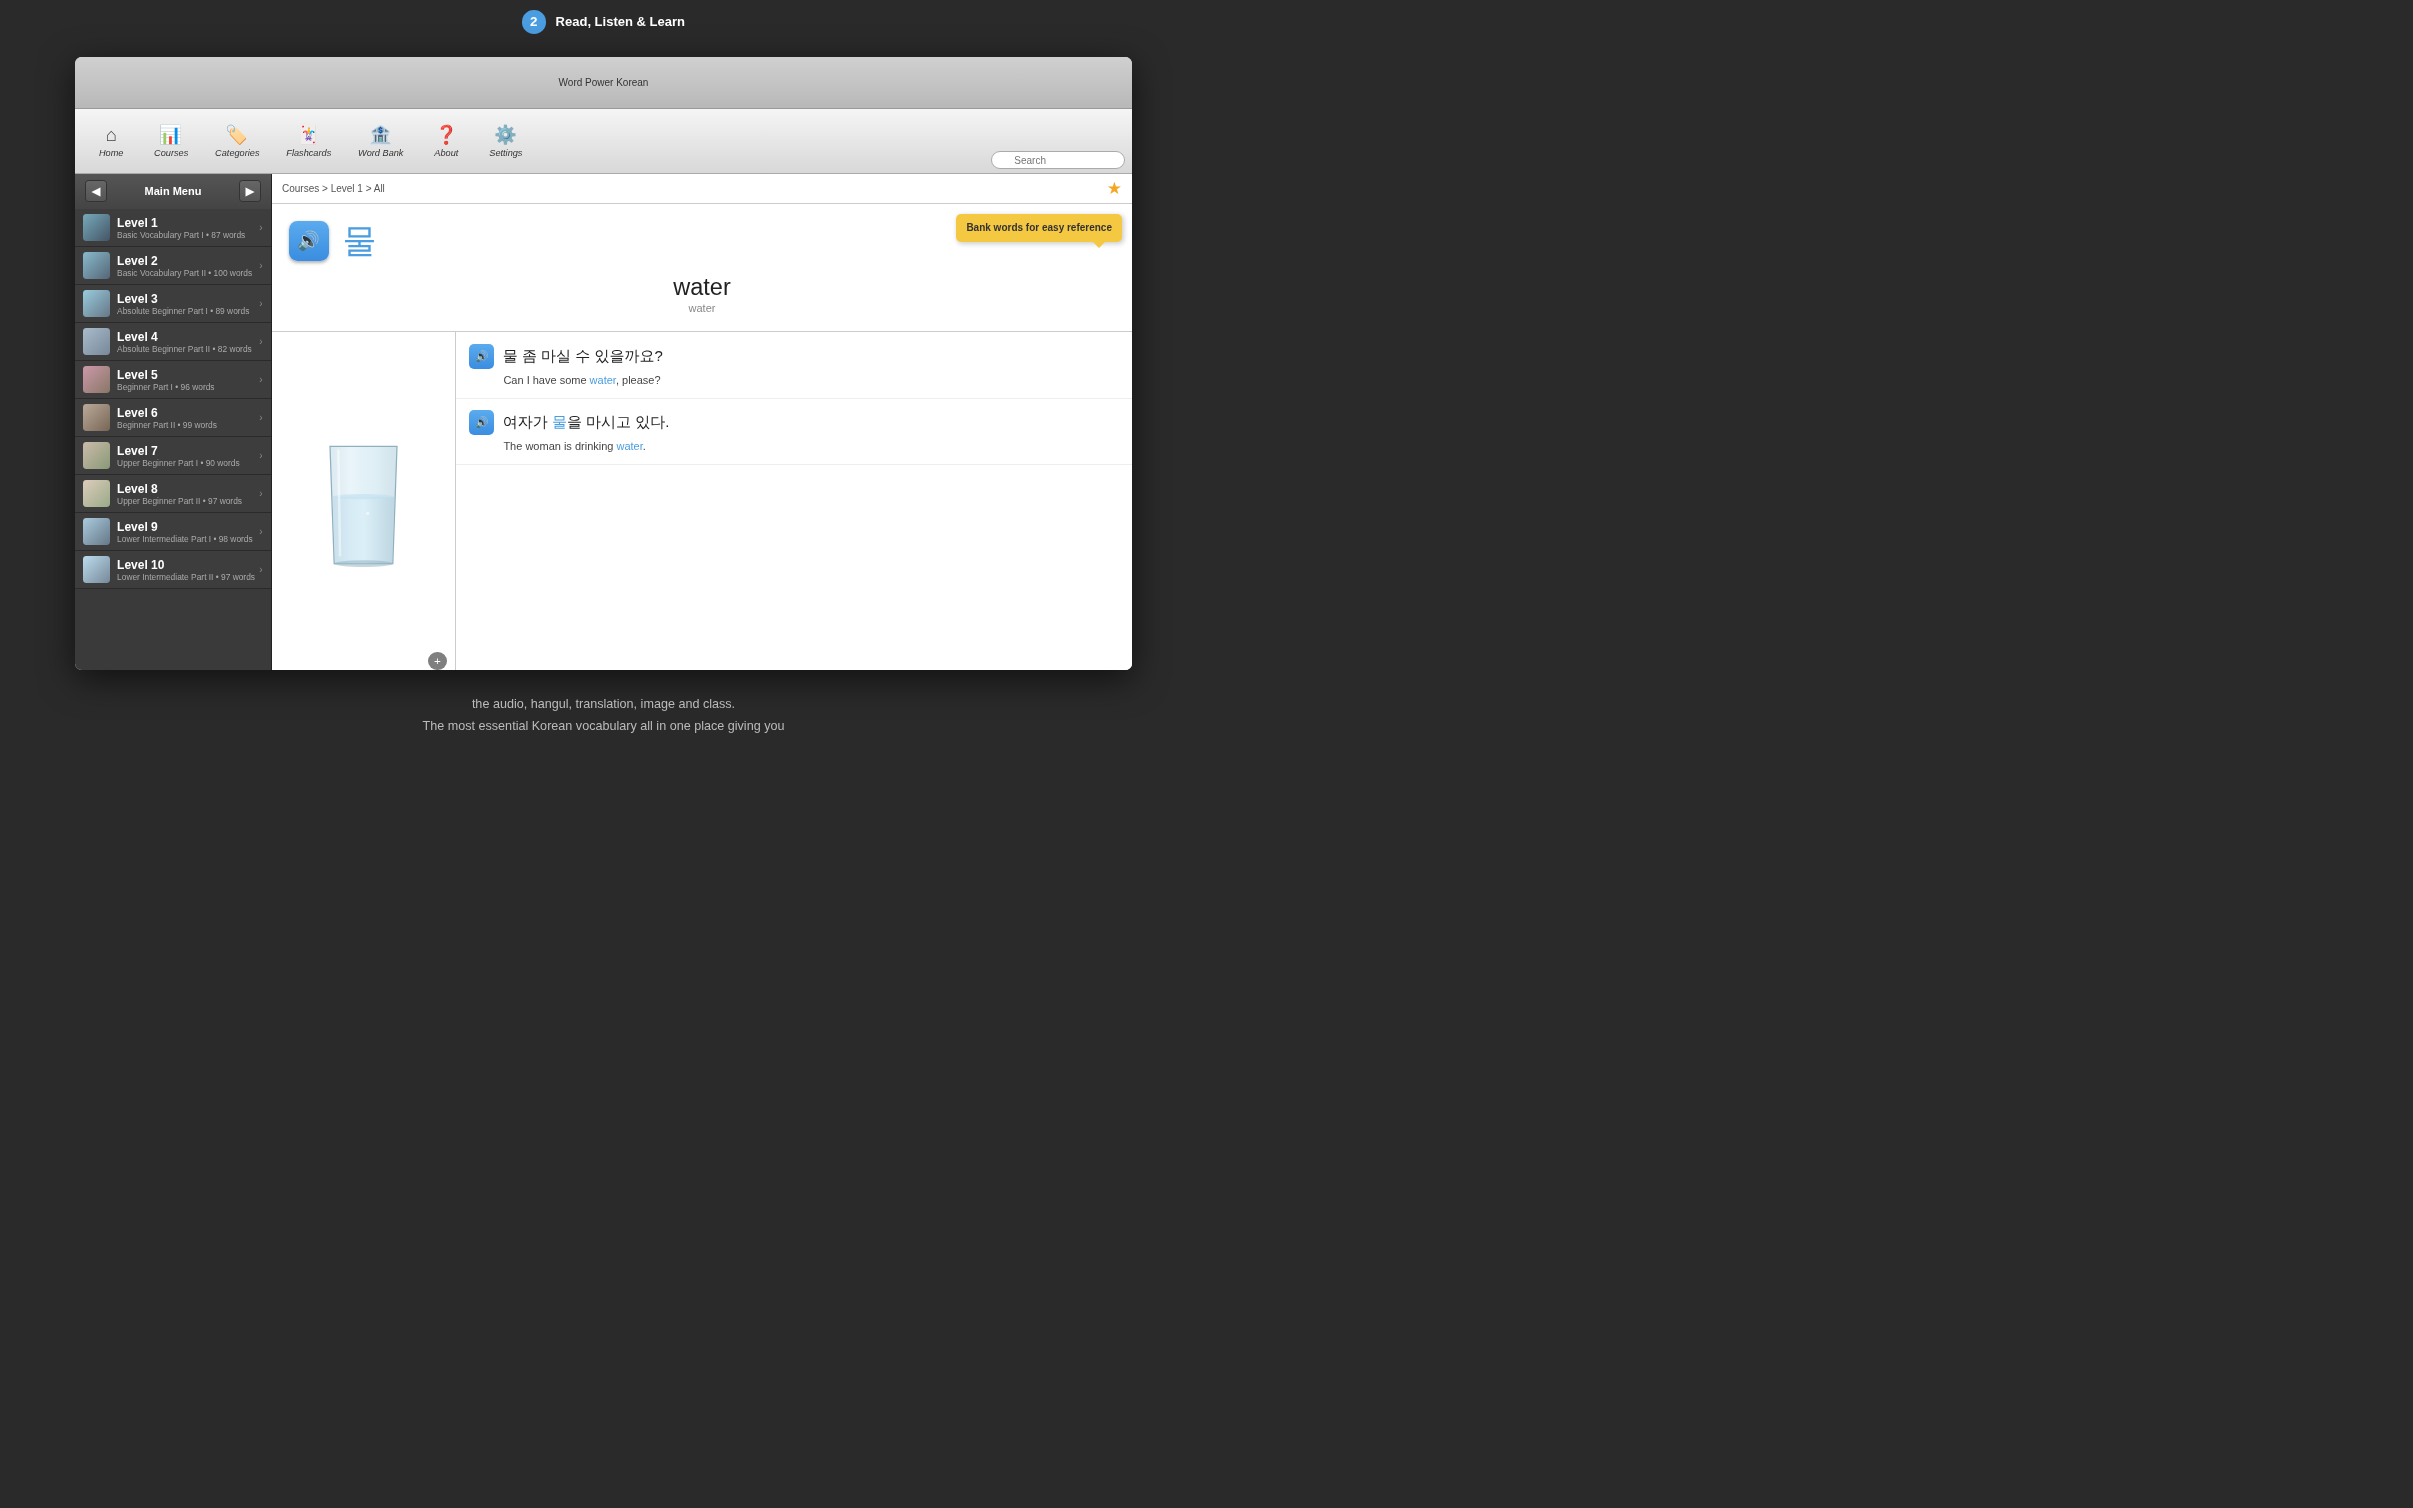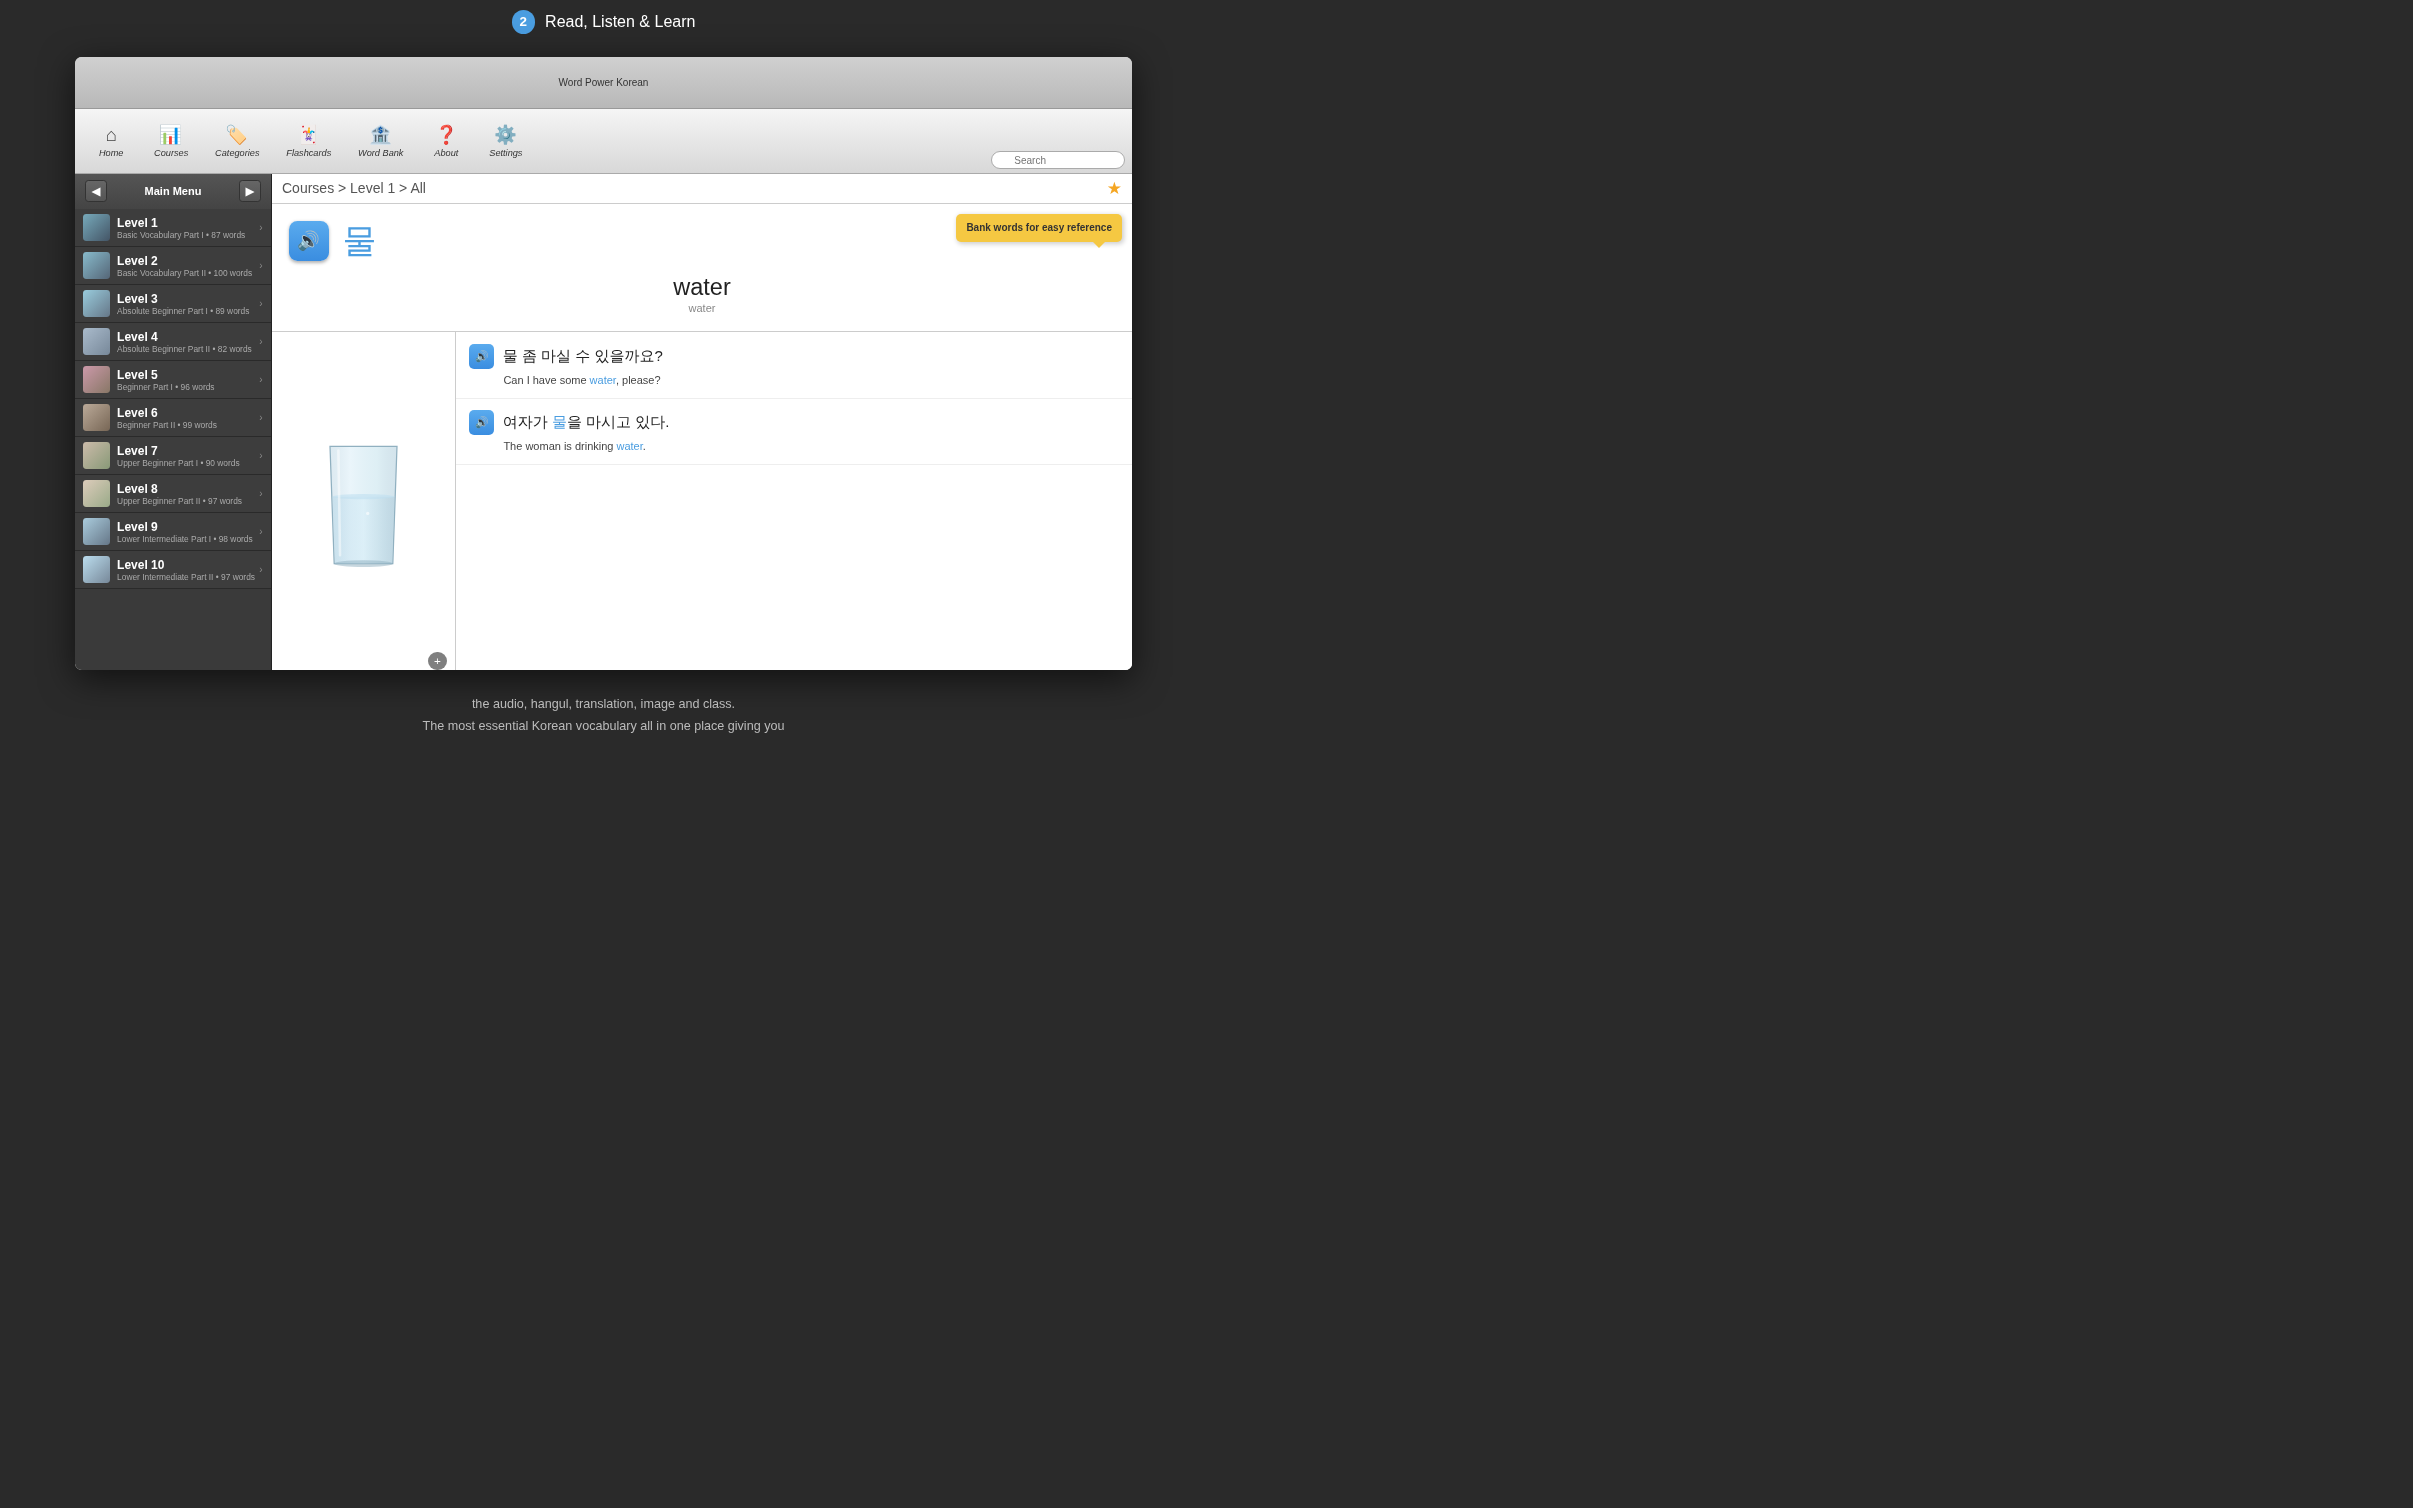--- a/index.html
+++ b/index.html
@@ -24,22 +24,22 @@
       width: 23.5px; height: 23.5px;
       background: #4a9de0;
       border-radius: 50%;
       color: white;
       font-size: 13.4px;
       font-weight: bold;
       display: flex; align-items: center; justify-content: center;
     }
     .top-title {
       color: white;
-      font-size: 16px;
-      font-weight: normal;
+      font-size: 13px;
+      font-weight: bold;
     }
 
     
     .app-window {
       position: absolute;
       top: 57px;
       left: 75px;
       right: 75px;
       bottom: 84px;
       background: #e8e8e8;
@@ -204,21 +204,21 @@
     
     .breadcrumb-bar {
       background: white;
       border-bottom: 0.8px solid #ccc;
       padding: 4.2px 10px;
       display: flex;
       align-items: center;
       justify-content: space-between;
     }
     .breadcrumb-text {
-      font-size: 14px;
+      font-size: 10px;
       color: #555;
     }
     .star-btn {
       color: #f5a623;
       font-size: 17px;
       cursor: pointer;
     }
 
     
     .word-area {

